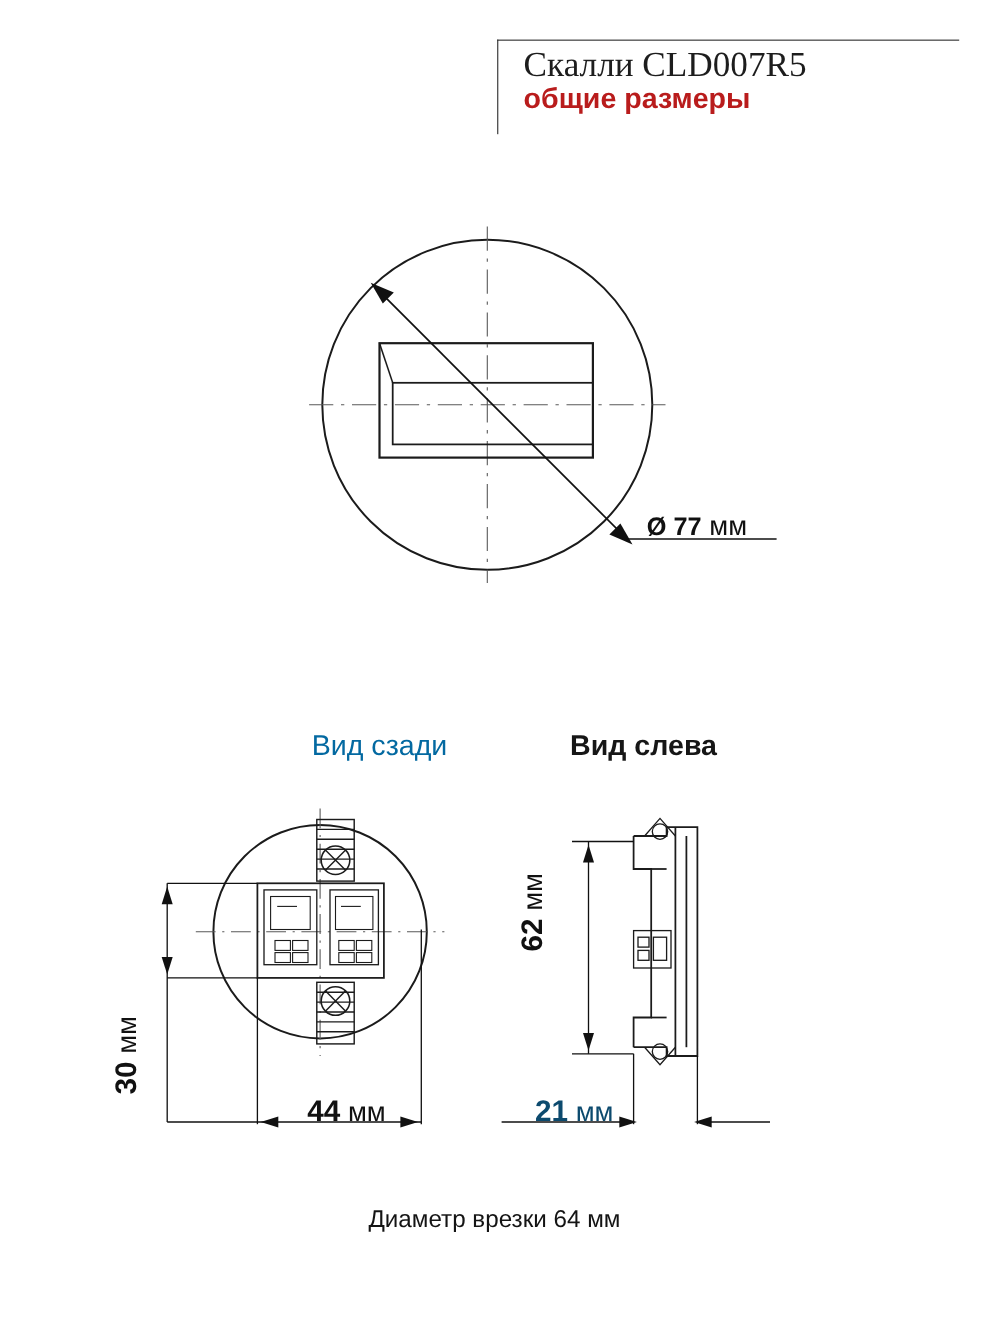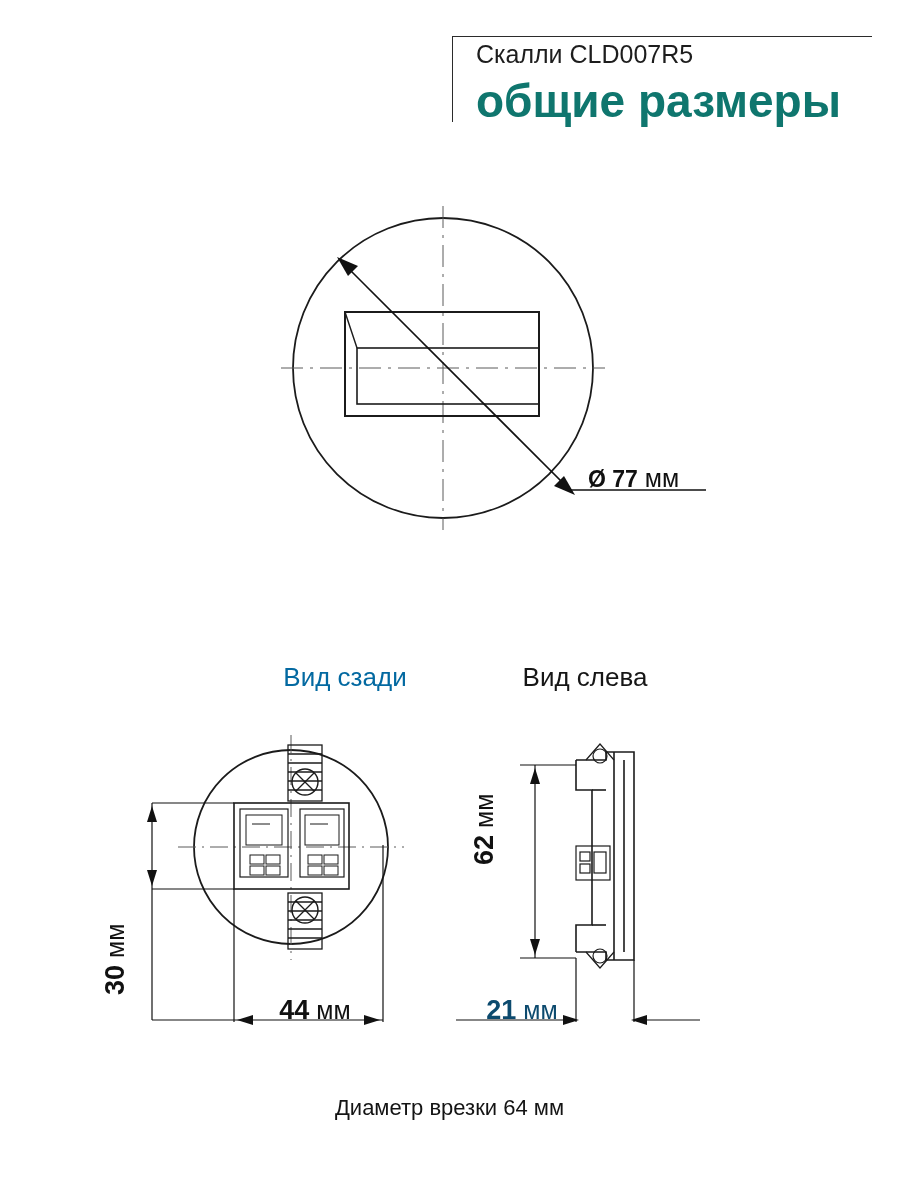--- a/index.html
+++ b/index.html
@@ -53,31 +53,32 @@
     left: 452px;
     top: 36px;
     width: 420px;
     height: 1px;
     background: #2b2b2b;
   }
   .model-name {
     position: absolute;
     left: 476px;
     top: 40px;
-    font-size: 25px;
+    font-size: 32px;
     color: #1d1d1d;
     white-space: nowrap;
+    font-family: Liberation Serif, serif;
   }
   .title-sub {
     position: absolute;
     left: 476px;
     top: 74px;
-    font-size: 46px;
+    font-size: 26px;
     font-weight: bold;
-    color: #0f766e;
+    color: #b91c1c;
     white-space: nowrap;
   }
 
   
   .drawing {
     position: absolute;
     left: 0;
     top: 0;
     width: 899px;
     height: 1200px;
@@ -93,20 +94,21 @@
     color: #0369a1;
   }
   .cap-left {
     position: absolute;
     left: 495px;
     top: 662px;
     width: 180px;
     text-align: center;
     font-size: 26px;
     color: #161616;
+    font-weight: bold;
   }
 
   .dim-dia {
     position: absolute;
     left: 588px;
     top: 464px;
     font-size: 25px;
     color: #111;
     white-space: nowrap;
   }

